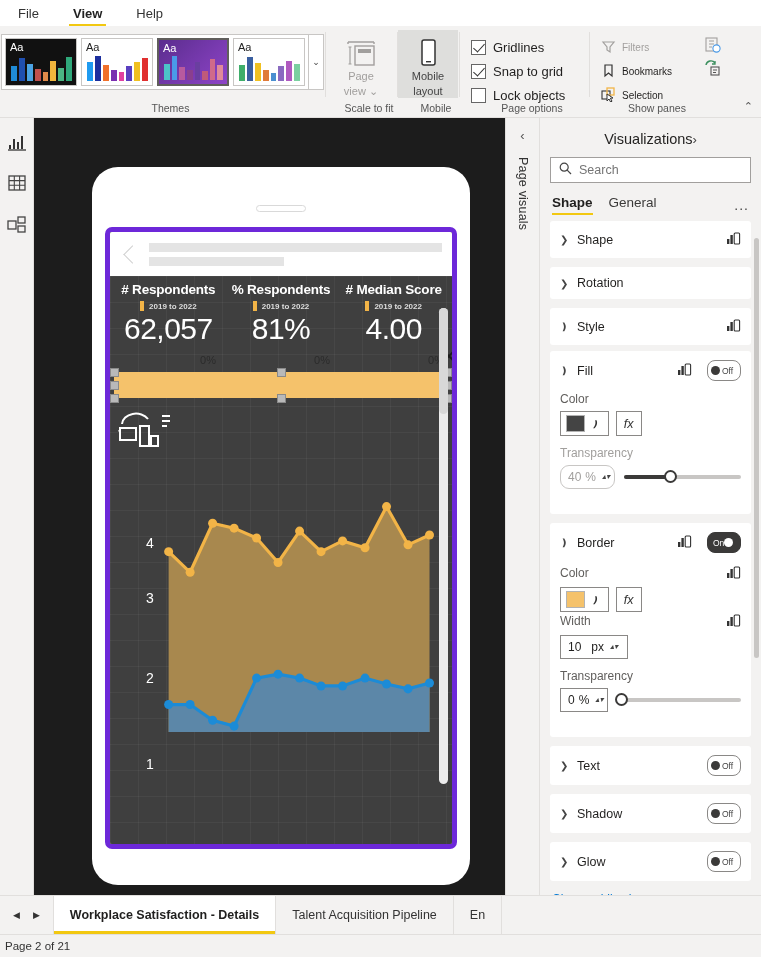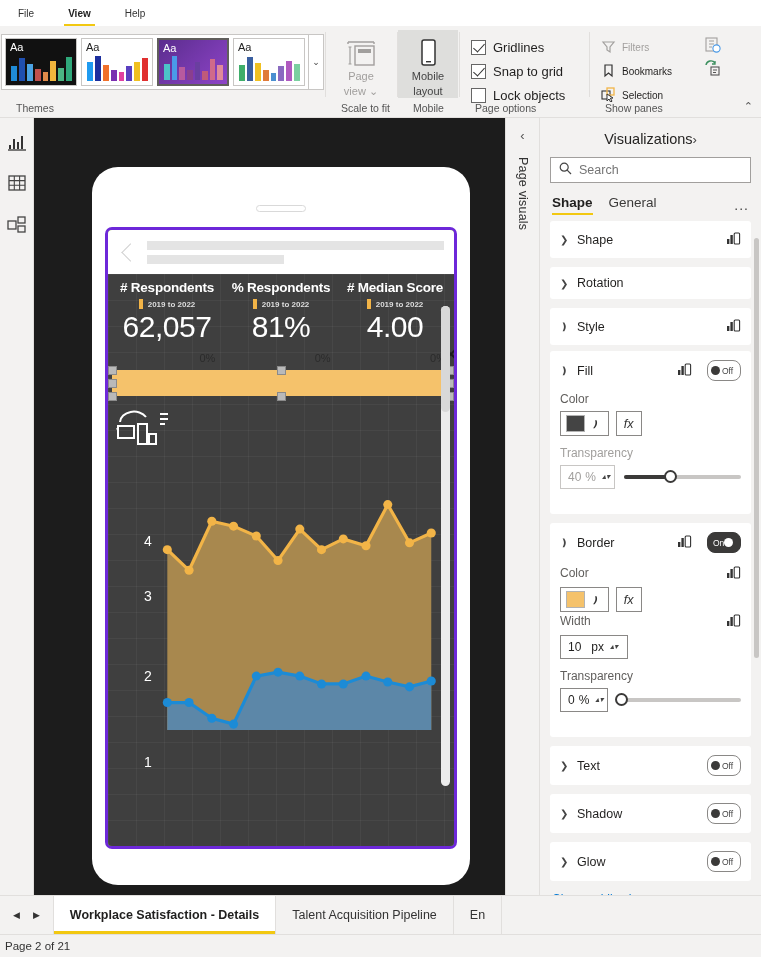--- a/index.html
+++ b/index.html
@@ -10,36 +10,36 @@
     overflow: hidden;
     -webkit-font-smoothing: antialiased;
   }
   .app { position: relative; width: 761px; height: 957px; }
 
   
   .ribbon-tabs {
     height: 26px; background: #ffffff;
     display: flex; align-items: center; padding-left: 14px; gap: 26px;
   }
-  .rtab { font-size: 10px; color: #333; position: relative; padding: 0 4px; height: 24px; line-height: 26px; cursor: default; }
+  .rtab { font-size: 13px; color: #333; position: relative; padding: 0 4px; height: 24px; line-height: 26px; cursor: default; }
   .rtab.active { font-weight: bold; color: #222; }
   .rtab.active::after {
     content: ""; position: absolute; left: 0; right: 0; bottom: -2px;
     height: 3px; background: #F2C811;
   }
   .ribbon {
     height: 92px; background: #f3f2f1; border-bottom: 1px solid #e1dfdd;
     display: flex; align-items: stretch; position: relative;
   }
   .rgroup { display: flex; flex-direction: column; align-items: center; justify-content: flex-start;
             padding: 4px 6px 0 6px; position: relative; }
   .rgroup + .rgroup::before {
     content: ""; position: absolute; left: 0; top: 6px; bottom: 20px; width: 1px; background: #e1dfdd;
   }
-  .rgroup-label { position: absolute; bottom: 3px; left: 16px; right: 0; 
+  .rgroup-label { position: absolute; bottom: 3px; left: 16px; right: 0; text-align: center;
                   font-size: 10.5px; color: #555; white-space: nowrap; }
 
   
   .themes-wrap { display: flex; align-items: center; }
   .themes-box { display: flex; background: #fff; border: 1px solid #c8c6c4; padding: 3px; gap: 4px; height: 56px; align-items: center; }
   .theme-sw { width: 72px; height: 48px; border: 1px solid #c8c6c4; position: relative; background: #fff; display: block; }
   .theme-sw.sel { border: 2px solid #605e5c; }
   .theme-sw .aa { position: absolute; left: 4px; top: 2px; font-size: 11px; color: #222; }
   .theme-sw.dark { background: #111; }
   .theme-sw.dark .aa { color: #fff; }
@@ -71,21 +71,21 @@
   .rail-btn { width: 26px; height: 26px; display: flex; align-items: center; justify-content: center; }
 
   .canvas-area { flex: 1; background: #1c1c1c; position: relative; overflow: hidden; }
 
   
   .phone { position: absolute; left: 58px; top: 49px; width: 378px; height: 718px;
            background: #fff; border-radius: 26px; }
   .speaker { position: absolute; left: 50%; transform: translateX(-50%); top: 38px;
              width: 50px; height: 7px; border: 1px solid #d9d9d9; border-radius: 4px; }
   .phone-screen { position: absolute; left: 13px; top: 60px; right: 13px; bottom: 36px;
-                  border: 3px solid #6d28d9; border-radius: 7px; overflow: hidden; background: #84cc16; }
+                  border: 5px solid #6d28d9; border-radius: 7px; overflow: hidden; background: #84cc16; }
   .mock-header { height: 44px; background: #fff; display: flex; align-items: center; padding: 0 10px; gap: 10px; }
   .mock-back { width: 13px; height: 13px; border-left: 1.5px solid #d0d0d0; border-bottom: 1.5px solid #d0d0d0;
                transform: rotate(45deg); flex: none; margin-left: 6px; }
   .mock-lines { display: flex; flex-direction: column; gap: 5px; flex: 1; }
   .mock-line { height: 9px; background: #e4e4e4; }
   .mock-line.short { width: 46%; }
 
   .report { position: absolute; left: 0; right: 0; top: 44px; bottom: 0; background: #3f3f3f;
             background-image: linear-gradient(rgba(255,255,255,.045) 1px, transparent 1px),
                               linear-gradient(90deg, rgba(255,255,255,.045) 1px, transparent 1px);
@@ -163,21 +163,21 @@
   .flabel { font-size: 12px; color: #605e5c; margin: 2px 0 5px 0; display: flex; align-items: center; }
   .flabel.dim { color: #a19f9d; }
   .color-row { display: flex; align-items: center; gap: 7px; }
   .color-pick { display: flex; align-items: center; border: 1px solid #8a8886; background: #fff; height: 25px; padding: 0 2px; }
   .sw { width: 19px; height: 17px; margin: 0 3px; border: 1px solid #b3b3b3; }
   .cp-chev { font-size: 9px; color: #333; padding: 0 7px 0 3px; }
   .fx { width: 26px; height: 25px; border: 1px solid #8a8886; background: #fff;
         display: flex; align-items: center; justify-content: center; font-style: italic; font-size: 12.5px; color: #333; }
   .spin { border: 1px solid #8a8886; background: #fff; height: 24px; display: flex;
           align-items: center; padding: 0 4px 0 7px; gap: 4px; font-size: 12px; color: #201f1e; }
-  .spin.dim { color: #a19f9d; border-color: #c8c6c4; }
+  .spin.dim { color: #a19f9d; border-color: #c8c6c4; border-radius: 9px; }
   .spin .unit { color: inherit; }
   .spin .arrows { display: flex; flex-direction: column; line-height: 6px; font-size: 8px; color: #444; margin-left: 2px; }
   .slider-row { display: flex; align-items: center; gap: 9px; }
   .track { flex: 1; height: 4px; background: #c8c6c4; border-radius: 2px; position: relative; }
   .track .fill { position: absolute; left: 0; top: 0; bottom: 0; background: #3b3a39; border-radius: 2px; }
   .track .thumb { position: absolute; top: -5px; width: 13px; height: 13px; border-radius: 50%;
                   border: 2px solid #3b3a39; background: #fff; }
   .clear-link { font-size: 12px; color: #0078d4; padding: 2px 2px 8px 2px; }
   .vis-vscroll { position: absolute; right: 2px; top: 120px; width: 5px; height: 420px;
                  background: #c8c6c4; border-radius: 3px; }

